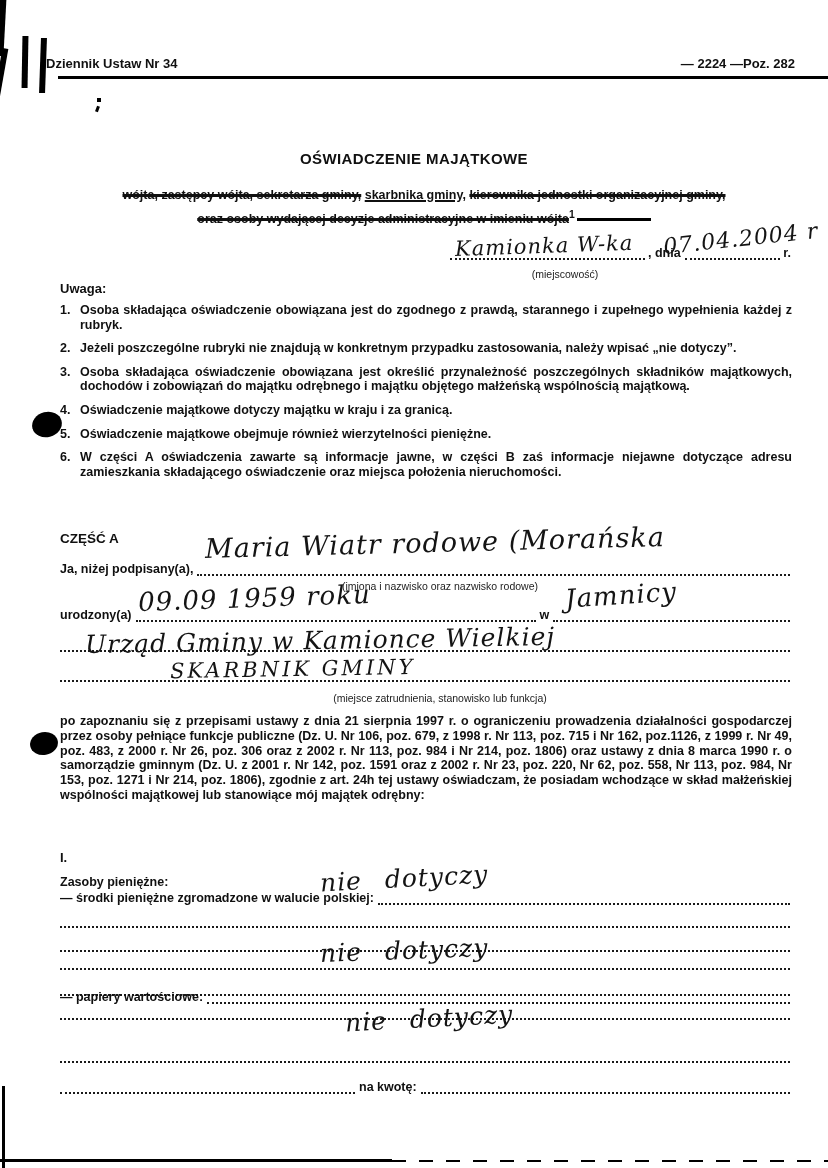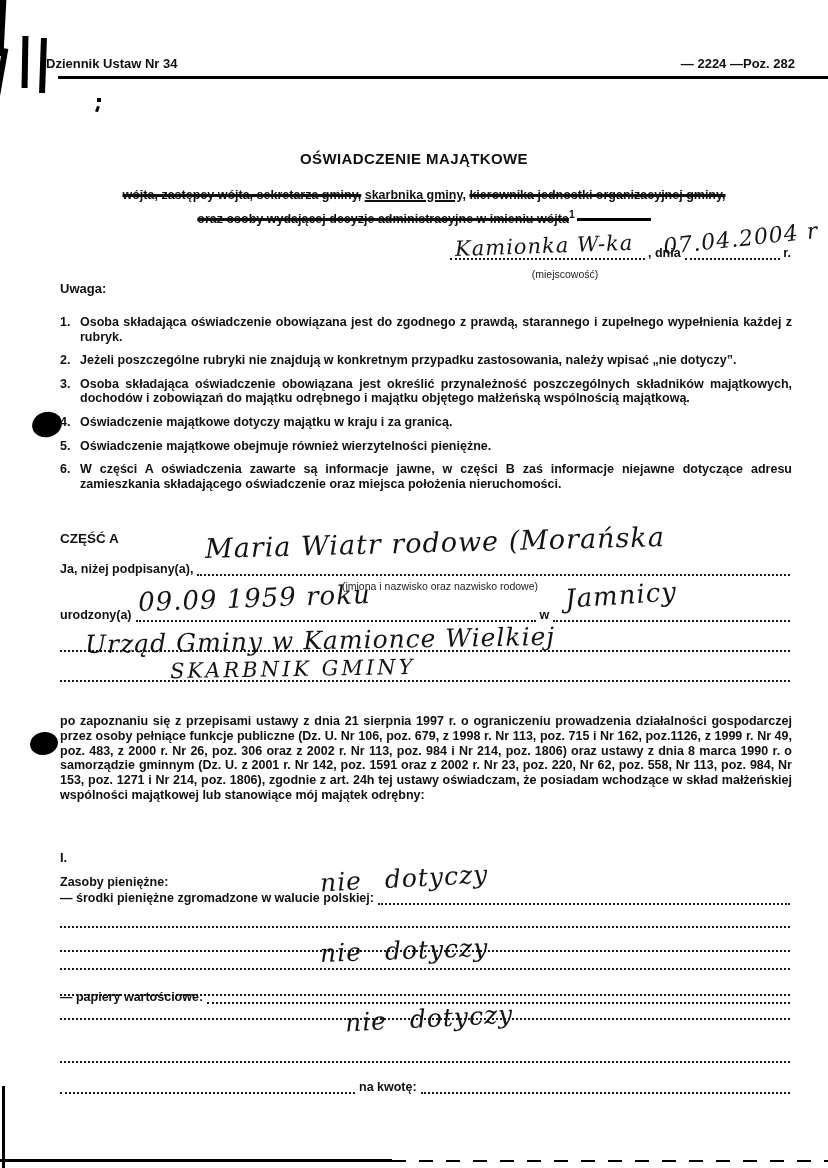--- a/index.html
+++ b/index.html
@@ -32,21 +32,21 @@
   .frow .fill { flex:1; border-bottom:2px dotted #1a1a1a; height:15px; }
   .frow .fw { flex:0 0 auto; border-bottom:2px dotted #1a1a1a; height:15px; }
   .dline { position:absolute; left:60px; right:38px; height:0; border-bottom:2px dotted #1a1a1a; }
   
   .cap { position:absolute; text-align:center; font-size:10.5px; font-weight:400; color:#1c1c1c; }
   
   .hw { position:absolute; font-family:"DejaVu Serif", serif; font-style:italic;
         color:#141414; white-space:nowrap; letter-spacing:1px; z-index:3; }
   
   .uwaga { position:absolute; left:60px; width:732px; top:281px; }
-  .uwaga .ulabel { font-size:13px; font-weight:700; margin-bottom:19px; }
+  .uwaga .ulabel { font-size:13px; font-weight:700; margin-bottom:7px; }
   .uitem { display:flex; margin-bottom:9px; font-size:12.5px; line-height:14.6px;
            font-weight:700; text-align:justify; }
   .uitem .unum { flex:0 0 20px; }
   .uitem .utext { flex:1; }
   .legal { position:absolute; left:60px; width:732px; top:714px; font-size:12.5px;
            line-height:14.8px; font-weight:700; text-align:justify; }
   .h-parta { position:absolute; left:60px; top:531px; font-size:13.5px; font-weight:700; }
   .h-one { position:absolute; left:60px; top:850px; font-size:13px; font-weight:700; }
   .h-zasoby { position:absolute; left:60px; top:875px; font-size:12.5px; font-weight:700; }
 </style>
@@ -140,20 +140,21 @@
     <span class="lbl" style="padding-left:4px;">w</span>
     <span class="fill"></span>
   </div>
   <div class="hw" style="left:138px;top:583px;font-size:26px;transform:rotate(-2deg);">09.09   1959 roku</div>
   <div class="hw" style="left:565px;top:580px;font-size:26px;transform:rotate(-4deg);">Jamnicy</div>
 
   <div class="dline" style="top:650px;"></div>
   <div class="dline" style="top:680px;"></div>
   <div class="hw" style="left:85px;top:626px;font-size:25px;transform:rotate(-1deg);">Urząd Gminy w Kamionce Wielkiej</div>
   <div class="hw" style="left:170px;top:657px;font-size:21px;letter-spacing:3px;transform:rotate(-1deg);">SKARBNIK GMINY</div>
+  <div class="cap" style="left:275px;top:692px;width:330px;">(miejsce zatrudnienia, stanowisko lub funkcja)</div>
 
   <div class="legal">po zapoznaniu się z przepisami ustawy z dnia 21 sierpnia 1997 r. o ograniczeniu prowadzenia działalności gospodarczej przez osoby pełniące funkcje publiczne (Dz. U. Nr 106, poz. 679, z 1998 r. Nr 113, poz. 715 i Nr 162, poz.1126, z 1999 r. Nr 49, poz. 483, z 2000 r. Nr 26, poz. 306 oraz z 2002 r. Nr 113, poz. 984 i Nr 214, poz. 1806) oraz ustawy z dnia 8 marca 1990 r. o samorządzie gminnym (Dz. U. z 2001 r. Nr 142, poz. 1591 oraz z 2002 r. Nr 23, poz. 220, Nr 62, poz. 558, Nr 113, poz. 984, Nr 153, poz. 1271 i Nr 214, poz. 1806), zgodnie z art. 24h tej ustawy oświadczam, że posiadam wchodzące w skład małżeńskiej wspólności majątkowej lub stanowiące mój majątek odrębny:</div>
 
   <div class="h-one">I.</div>
   <div class="h-zasoby">Zasoby pieniężne:</div>
 
   <div class="frow" style="top:889px;height:16px;">
     <span class="lbl">— środki pieniężne zgromadzone w walucie polskiej:</span>
     <span class="fill"></span>
   </div>

